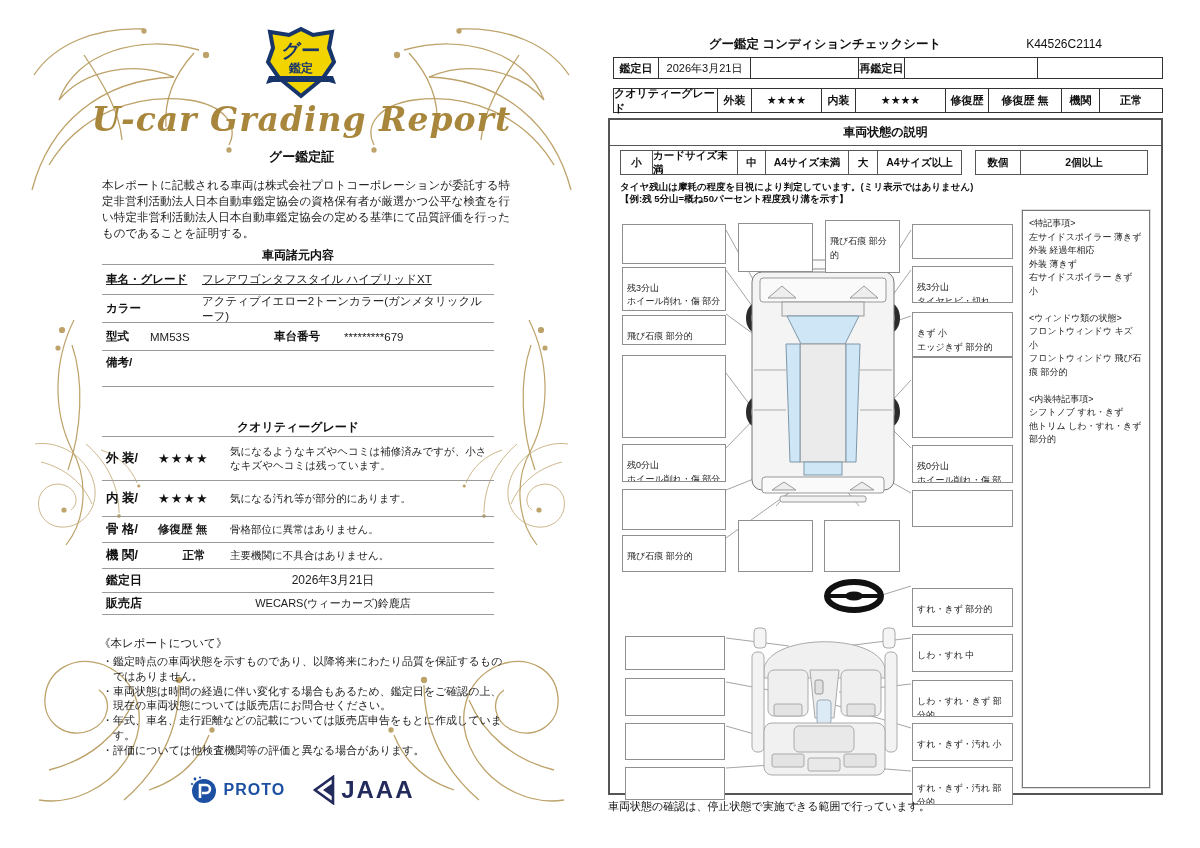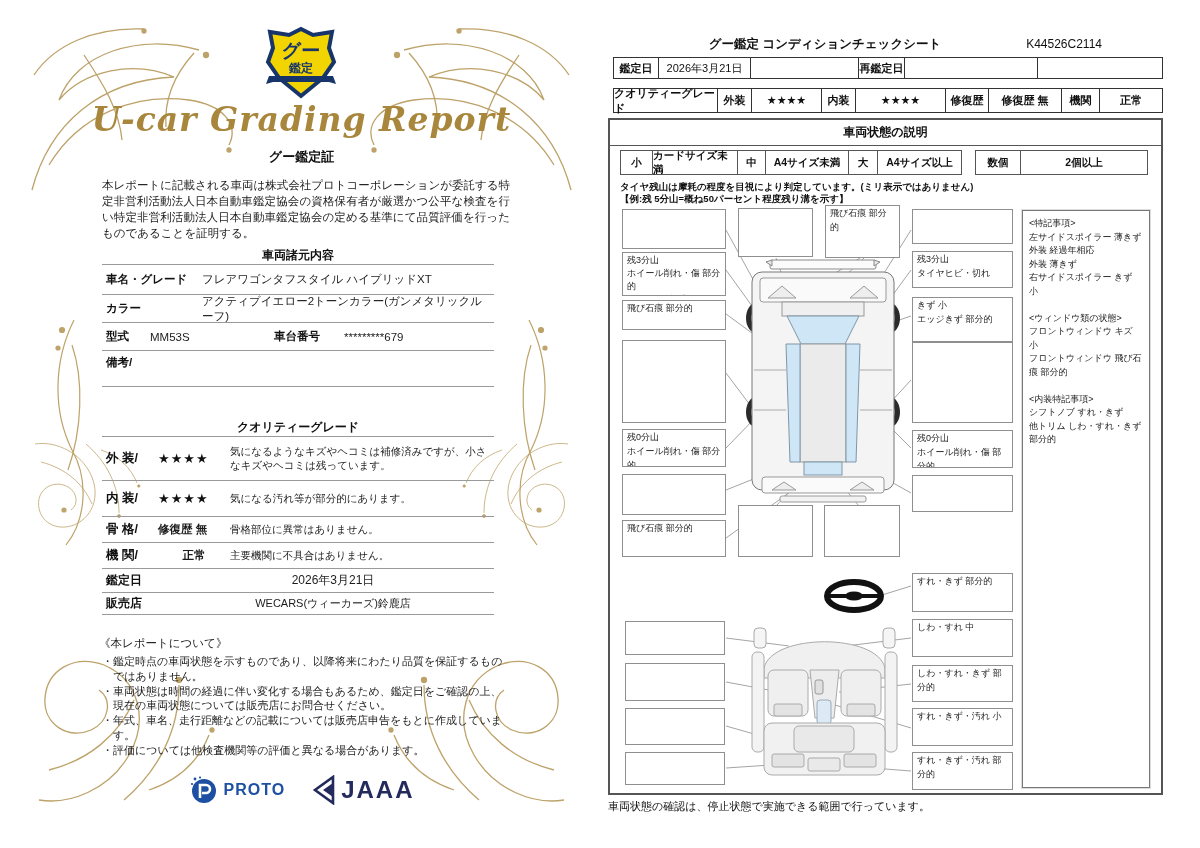--- a/index.html
+++ b/index.html
@@ -42,21 +42,21 @@
   .hcell.b{font-weight:bold;}
   .mainbox{left:608px;top:118px;width:555px;height:677px;border:2px solid #555;box-sizing:border-box;background:#fff;}
   .mainbox .hdr{position:absolute;left:0;top:0;width:100%;height:25px;border-bottom:1px solid #555;
     display:flex;align-items:center;justify-content:center;font-size:12px;font-weight:bold;color:#111;}
   .legend{display:flex;border:1px solid #555;box-sizing:border-box;height:25px;background:#fff;}
   .lgc{border-right:1px solid #555;box-sizing:border-box;display:flex;align-items:center;justify-content:center;
     font-size:10.5px;font-weight:bold;color:#111;}
   .lgc:last-child{border-right:none;}
   .tnote{font-size:9.5px;font-weight:bold;color:#111;line-height:1.3;}
   .dbox{border:1px solid #8f8f8f;background:#fff;box-sizing:border-box;font-size:9px;line-height:1.55;
-    padding:1px 4px;color:#1c1c1c;overflow:hidden;}
+    padding:14px 4px;color:#1c1c1c;overflow:hidden;margin-top:15px;}
   .notespanel{border:1px solid #777;box-shadow:0 0 0 1px #ddd;background:#fff;box-sizing:border-box;
     font-size:9px;line-height:1.5;padding:6px 6px;color:#1c1c1c;}
   .rfooter{left:608px;top:799px;width:555px;font-size:11px;color:#111;}
   svg{display:block;}
   .overlay{pointer-events:none;}
 </style>
 </head>
 <body>
 
 <div class="abs lp">
@@ -105,21 +105,21 @@
     <text x="50" y="46" text-anchor="middle" font-size="12" font-weight="bold" fill="#17356b" font-family="'Liberation Sans','DejaVu Sans',sans-serif">鑑定</text>
     <path d="M18 50 L82 50 L85 58 L78 56 L22 56 L15 58 Z" fill="#17356b"></path>
   </svg>
 
   <div class="abs lp-title">U-car Grading Report</div>
   <div class="abs lp-sub">グー鑑定証</div>
   <div class="abs lp-intro">本レポートに記載される車両は株式会社プロトコーポレーションが委託する特定非営利活動法人日本自動車鑑定協会の資格保有者が厳選かつ公平な検査を行い特定非営利活動法人日本自動車鑑定協会の定める基準にて品質評価を行ったものであることを証明する。</div>
 
   <div class="abs sec-h" style="left:88px;top:247px;">車両諸元内容</div>
   <div class="abs ltable" style="top:264px;">
-    <div class="lrow" style="height:30px;">
+    <div class="lrow" style="height:30px;text-decoration:underline;">
       <span class="lbl" style="width:96px;">車名・グレード</span>
       <span class="val">フレアワゴンタフスタイル ハイブリッドXT</span>
     </div>
     <div class="lrow" style="height:28px;">
       <span class="lbl" style="width:96px;">カラー</span>
       <span class="val">アクティブイエロー2トーンカラー(ガンメタリックルーフ)</span>
     </div>
     <div class="lrow" style="height:28px;">
       <span class="lbl" style="width:44px;">型式</span>
       <span class="val" style="width:100px;">MM53S</span>

